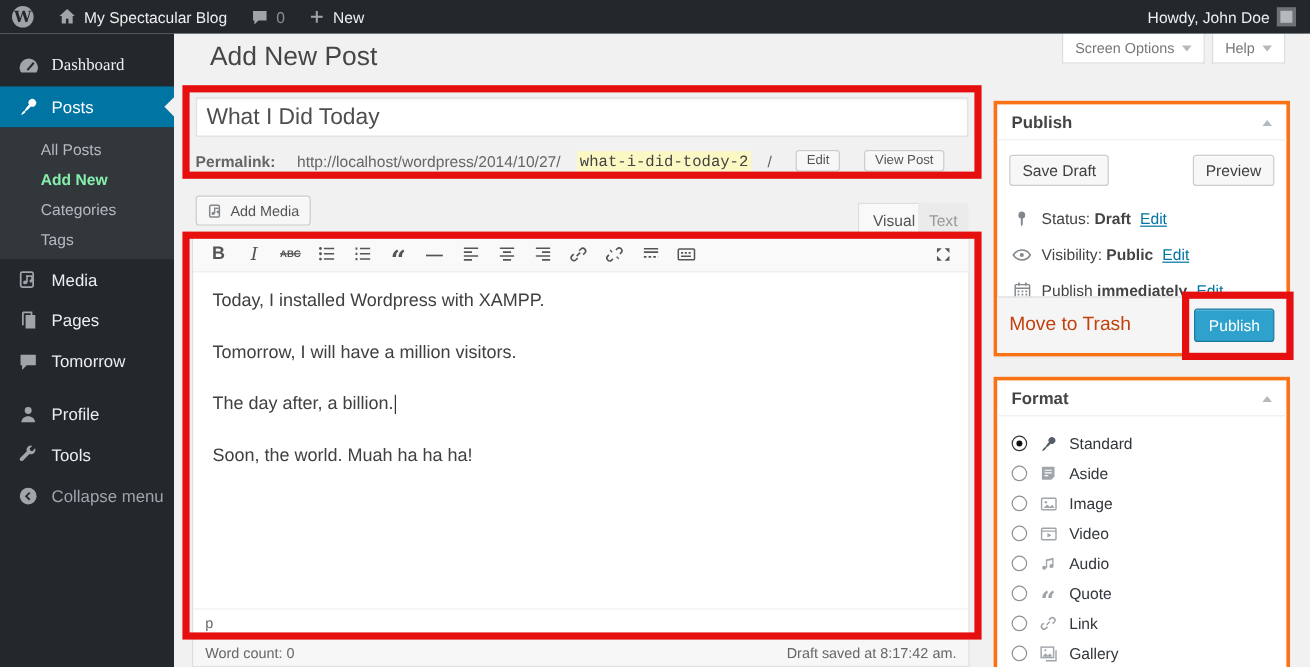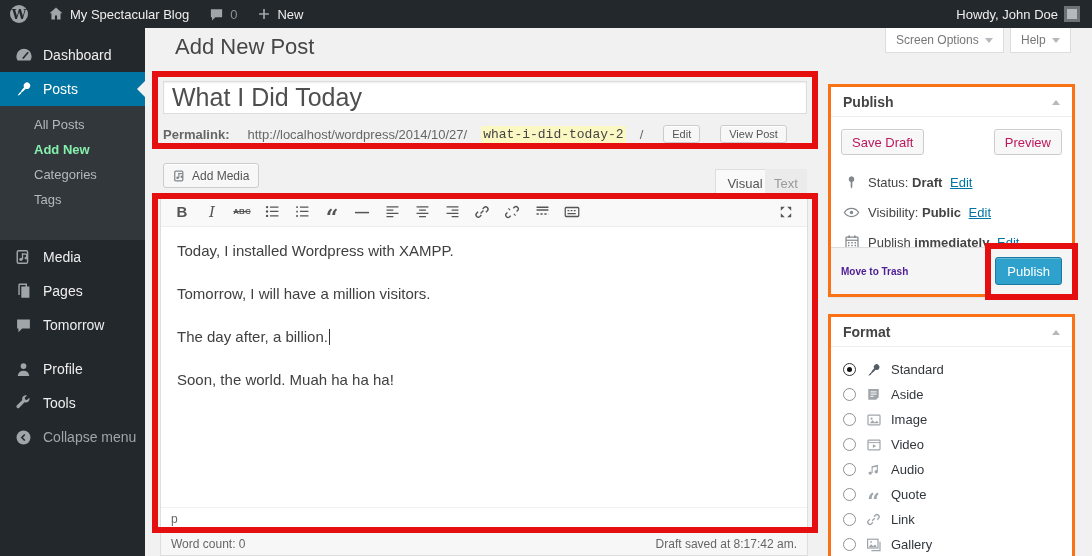--- a/index.html
+++ b/index.html
@@ -18,44 +18,44 @@
   .ab-count { color:#8d9196; }
   .ab-right { margin-left:auto; display:flex; align-items:center; gap:8px; padding-right:10px; }
   .avatar { width:16px; height:16px; background:#6e7277; position:relative; display:inline-block; }
   .avatar::after { content:""; position:absolute; left:3px; top:3px; width:10px; height:10px; background:#b4b9be; }
 
   
   #sidebar { position:absolute; left:0; top:28px; width:145px; height:528px; background:#23282d; color:#eee; }
   .menu-top { height:34px; display:flex; align-items:center; gap:10px; padding-left:14px;
               font-size:14px; cursor:pointer; position:relative; }
   .menu-top .mi { width:19px; height:19px; color:#a0a5aa; display:flex; align-items:center; justify-content:center; flex:0 0 19px; }
-  .menu-top.first { margin-top:10px; }
+  .menu-top.first { margin-top:10px;font-family:Liberation Serif, serif; }
   .menu-top.active { background:#0074a2; color:#fff; }
   .menu-top.active .mi { color:#fff; }
   .menu-top.active::after { content:""; position:absolute; right:0; top:50%; margin-top:-8px;
               border:8px solid transparent; border-right-color:#f1f1f1; }
-  .submenu { background:#32373c; padding:6px 0 28px 0; }
+  .submenu { background:#32373c; padding:6px 0 4px 0; }
   .submenu .sub-item { height:25px; display:flex; align-items:center; padding-left:34px;
               font-size:13px; color:#b4b9be; cursor:pointer; }
   .submenu .sub-item.current { color:#86efac; font-weight:bold; }
   .menu-sep { height:10px; }
   .menu-top.dim { color:#a0a5aa; }
 
   
   #page-heading { position:absolute; left:175px; top:34px; font-size:22px; font-weight:normal; color:#464646; }
   .hang-tab { position:absolute; top:28px; height:25px; background:#fff; border:1px solid #ddd; border-top:none;
               display:flex; align-items:center; gap:6px; padding:0 10px; font-size:12px; color:#777; cursor:pointer; }
   #screen-options-tab { left:885px; }
   #help-tab { left:1010px; }
   .caret-down { width:0; height:0; border:4px solid transparent; border-top:5px solid #b4b9be; margin-top:4px; }
 
   
   #title-input { position:absolute; left:163px; top:81px; width:644px; height:33px; border:1px solid #ddd;
               background:#fff; box-shadow:inset 0 1px 2px rgba(0,0,0,.07); font-family:"Liberation Sans",sans-serif;
-              font-size:25px; color:#4e4e4e; padding:12px 8px; outline:none; }
+              font-size:19px; color:#4e4e4e; padding:12px 8px; outline:none; }
   #permalink-row { position:absolute; left:163px; top:123px; height:22px; display:flex; align-items:center;
               font-size:13px; color:#666; gap:14px; }
   #permalink-row .plabel { font-weight:bold; margin-right:4px; }
   .slug-hl { background:#fcf8c3; color:#444; padding:1px 2px;font-family:Liberation Mono, monospace; }
   .btn-small { background:#f7f7f7; border:1px solid #ccc; border-radius:3px; color:#555; font-size:11px;
               padding:2px 8px; margin-left:6px; cursor:pointer; box-shadow:inset 0 1px 0 #fff; font-family:inherit; }
 
   
   #add-media-btn { position:absolute; left:163px; top:163px; height:25px; display:flex; align-items:center; gap:5px;
               background:#f7f7f7; border:1px solid #ccc; border-radius:3px; color:#555; font-size:12px;
@@ -91,29 +91,29 @@
   
   .postbox { position:absolute; left:828px; width:247px; background:#fff; border:3px solid #f97316;
              box-shadow:0 1px 1px rgba(0,0,0,.04); }
   .postbox-header { height:30px; display:flex; align-items:center; justify-content:space-between;
              padding:0 12px; border-bottom:1px solid #eee; cursor:pointer; }
   .postbox-header h3 { font-size:14px; color:#444; font-weight:bold; }
   .toggle-up { width:0; height:0; border:4px solid transparent; border-bottom:5px solid #b4b9be; margin-bottom:3px; }
   #publish-box { top:84px; height:213px; }
   #publish-body { padding:12px 10px 8px 10px; }
   .pb-buttons { display:flex; justify-content:space-between; margin-bottom:12px; }
-  .btn-secondary { background:#f7f7f7; border:1px solid #ccc; border-radius:3px; color:#be185d; font-size:13px;
+  .btn-secondary { background:#f7f7f7; border:1px solid #ccc; border-radius:3px; color:#404040; font-size:13px;
              height:26px; padding:0 10px; cursor:pointer; box-shadow:inset 0 1px 0 #fff; font-family:inherit; }
   .misc-row { display:flex; align-items:center; gap:8px; height:30px; font-size:13px; color:#444; padding-left:2px; }
   .misc-row .mi { color:#82878c; display:flex; width:17px; justify-content:center; }
   .misc-row b { font-weight:bold; }
   .edit-link { color:#0074a2; text-decoration:underline; cursor:pointer; margin-left:4px; }
   #publish-footer { position:absolute; left:0; bottom:0; width:100%; height:47px; background:#f5f5f5;
              border-top:1px solid #ddd; display:flex; align-items:center; justify-content:space-between; padding:0 10px; }
-  #move-to-trash { color:#4c1d95; font-size:10px; cursor:pointer; text-decoration:none;font-weight:bold; }
+  #move-to-trash { color:#c2410c; font-size:16px; cursor:pointer; text-decoration:none; }
   #publish-btn { background:#2ea2cc; border:1px solid #1b7aa0; border-radius:3px; color:#fff; font-size:13px;
              height:28px; padding:0 11px; cursor:pointer; box-shadow:inset 0 1px 0 rgba(255,255,255,.25); font-family:inherit; }
 
   #format-box { top:314px; height:250px; }
   #format-body { padding:10px 12px; }
   .fmt-row { display:flex; align-items:center; gap:9px; height:25px; cursor:pointer;text-align:center; }
   .radio { width:13px; height:13px; border:1px solid #8d9196; border-radius:50%; background:#fff; position:relative; flex:0 0 13px; }
   .radio.checked { border-color:#333; }
   .radio.checked::after { content:""; position:absolute; left:3px; top:3px; width:5px; height:5px; border-radius:50%; background:#111; }
   .fmt-icon { width:17px; height:17px; color:#a0a5aa; display:flex; align-items:center; justify-content:center; flex:0 0 17px; }

